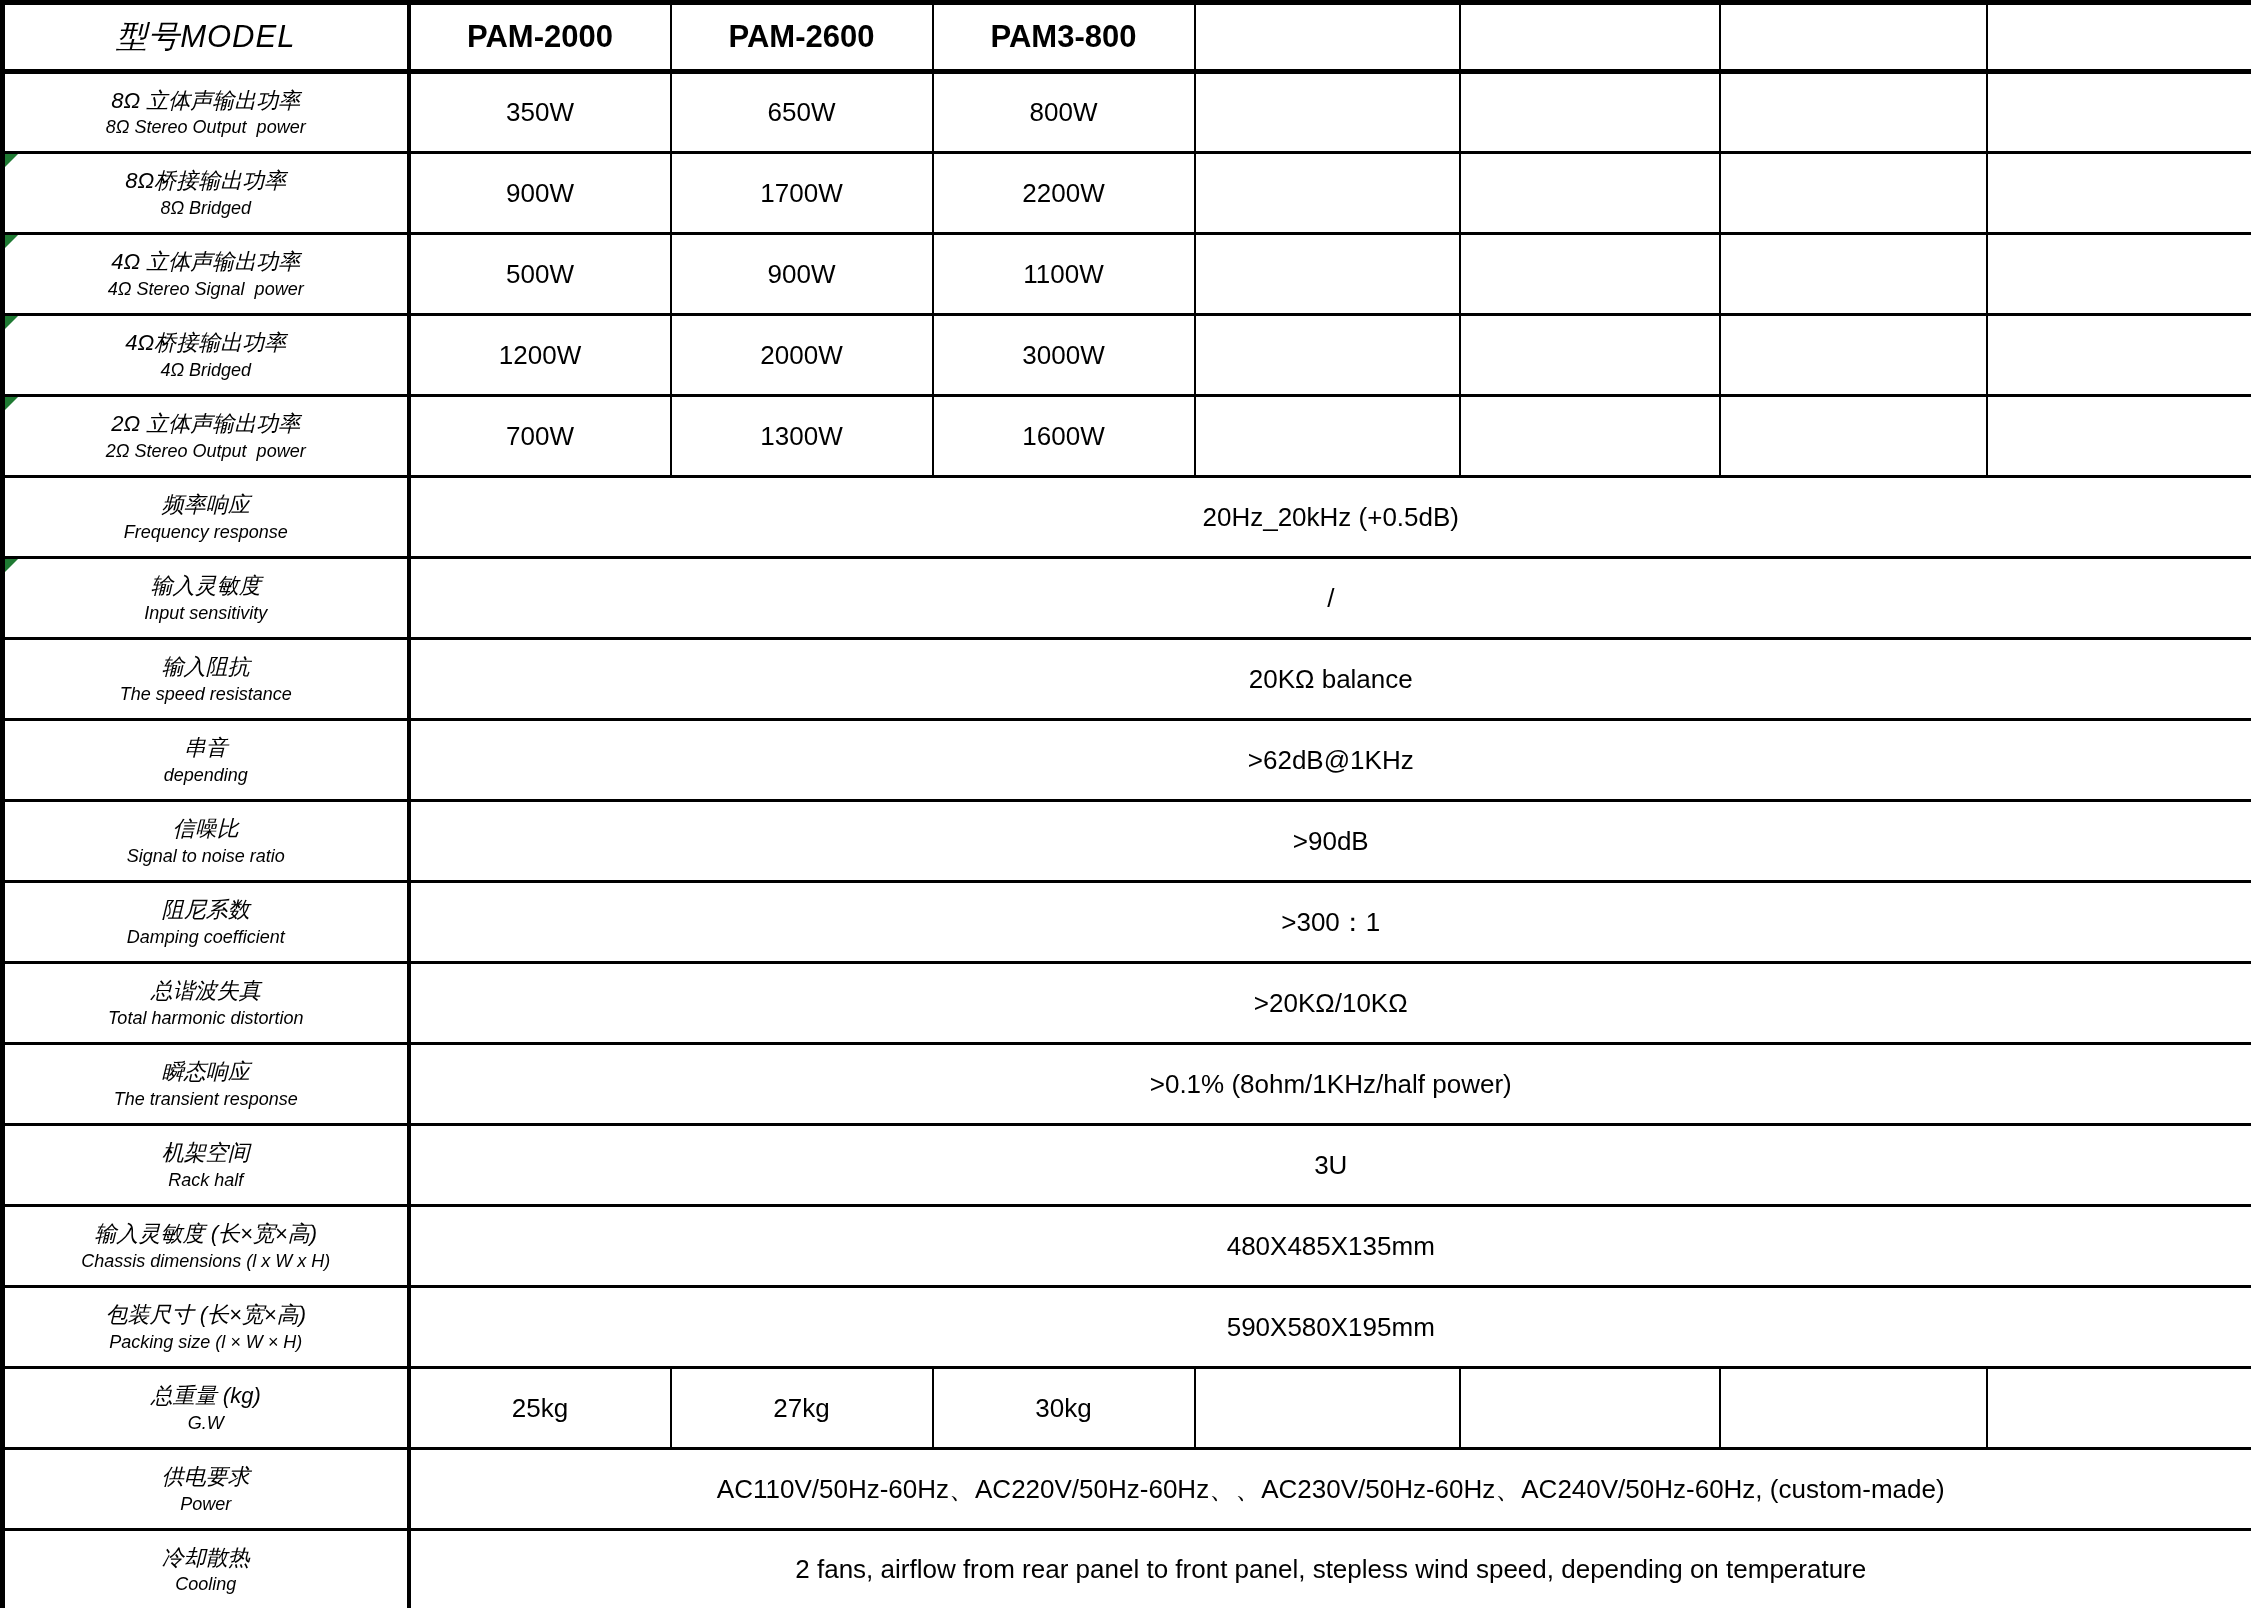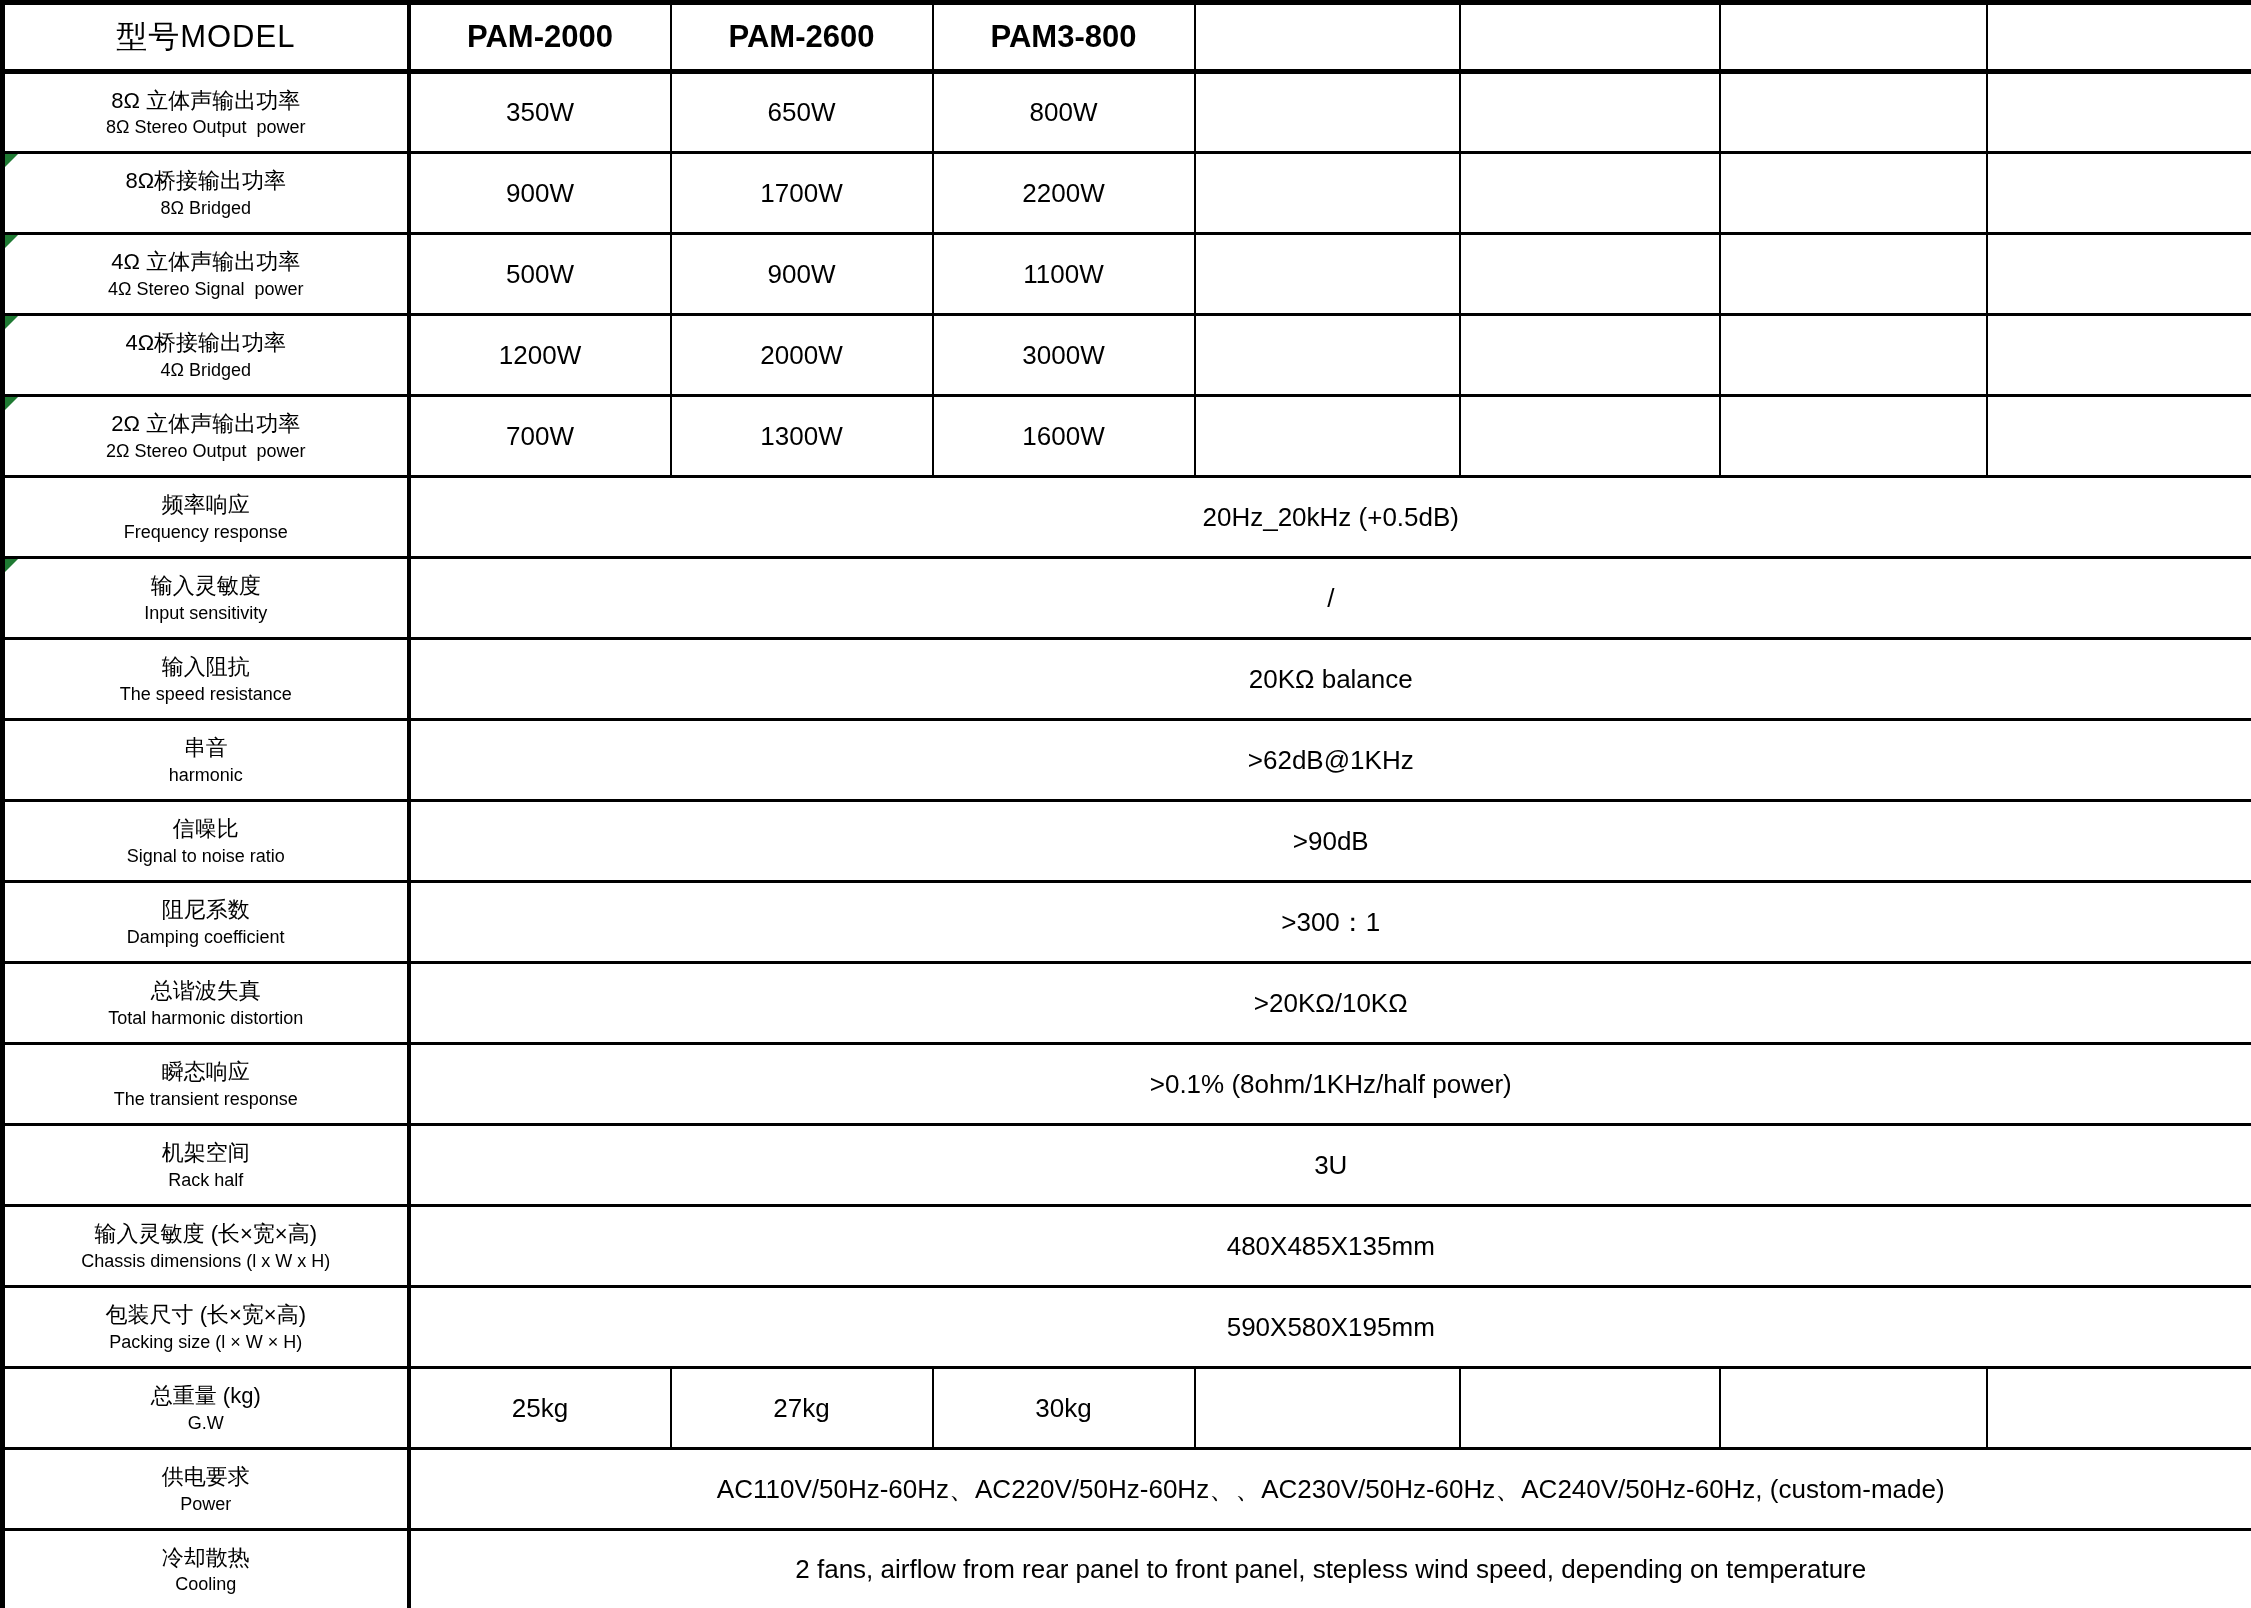--- a/index.html
+++ b/index.html
@@ -21,21 +21,21 @@
     border-bottom-width:3px;
     text-align:center;
     vertical-align:middle;
     padding:2px 8px;
     position:relative;
     overflow:hidden;
     font-weight:400;
   }
   thead th{border-bottom:5px solid #000;height:60px;}
   tbody tr{height:81px;}
-  .lbl{border-right:4px solid #000;}
+  .lbl{border-right:4px solid #000;font-style:italic;}
   .hlabel{font-size:31px;font-weight:400;letter-spacing:1px;}
   .model{font-size:31px;font-weight:700;}
   .zh{font-size:22px;line-height:1.35;white-space:pre-wrap;}
   .en{font-size:18px;line-height:1.35;white-space:pre-wrap;}
   .val{font-size:26px;white-space:pre-wrap;}
   .corner{
     position:absolute;top:0;left:0;width:0;height:0;
     border-top:13px solid #1f7a33;
     border-right:13px solid transparent;
   }
@@ -154,21 +154,21 @@
     <tr>
       <td class="lbl">
         <div class="zh">输入阻抗</div>
         <div class="en">The speed resistance</div>
       </td>
       <td class="val" colspan="7">20KΩ balance</td>
     </tr>
     <tr>
       <td class="lbl">
         <div class="zh">串音</div>
-        <div class="en">harmonic</div>
+        <div class="en">depending</div>
       </td>
       <td class="val" colspan="7">&gt;62dB@1KHz</td>
     </tr>
     <tr>
       <td class="lbl">
         <div class="zh">信噪比</div>
         <div class="en">Signal to noise ratio</div>
       </td>
       <td class="val" colspan="7">&gt;90dB</td>
     </tr>

